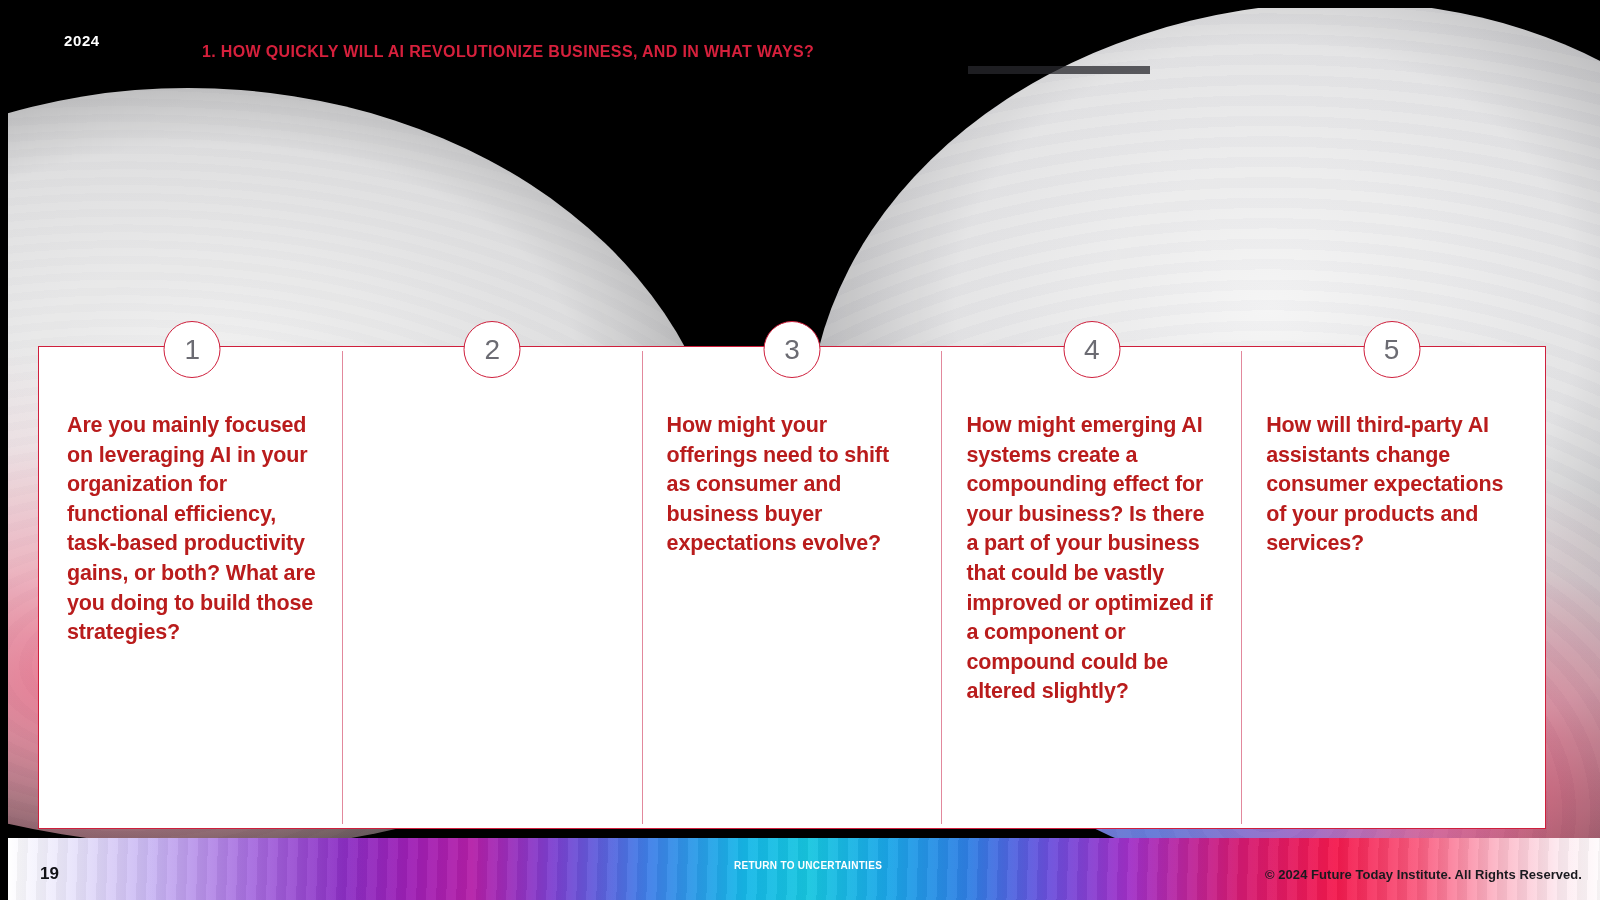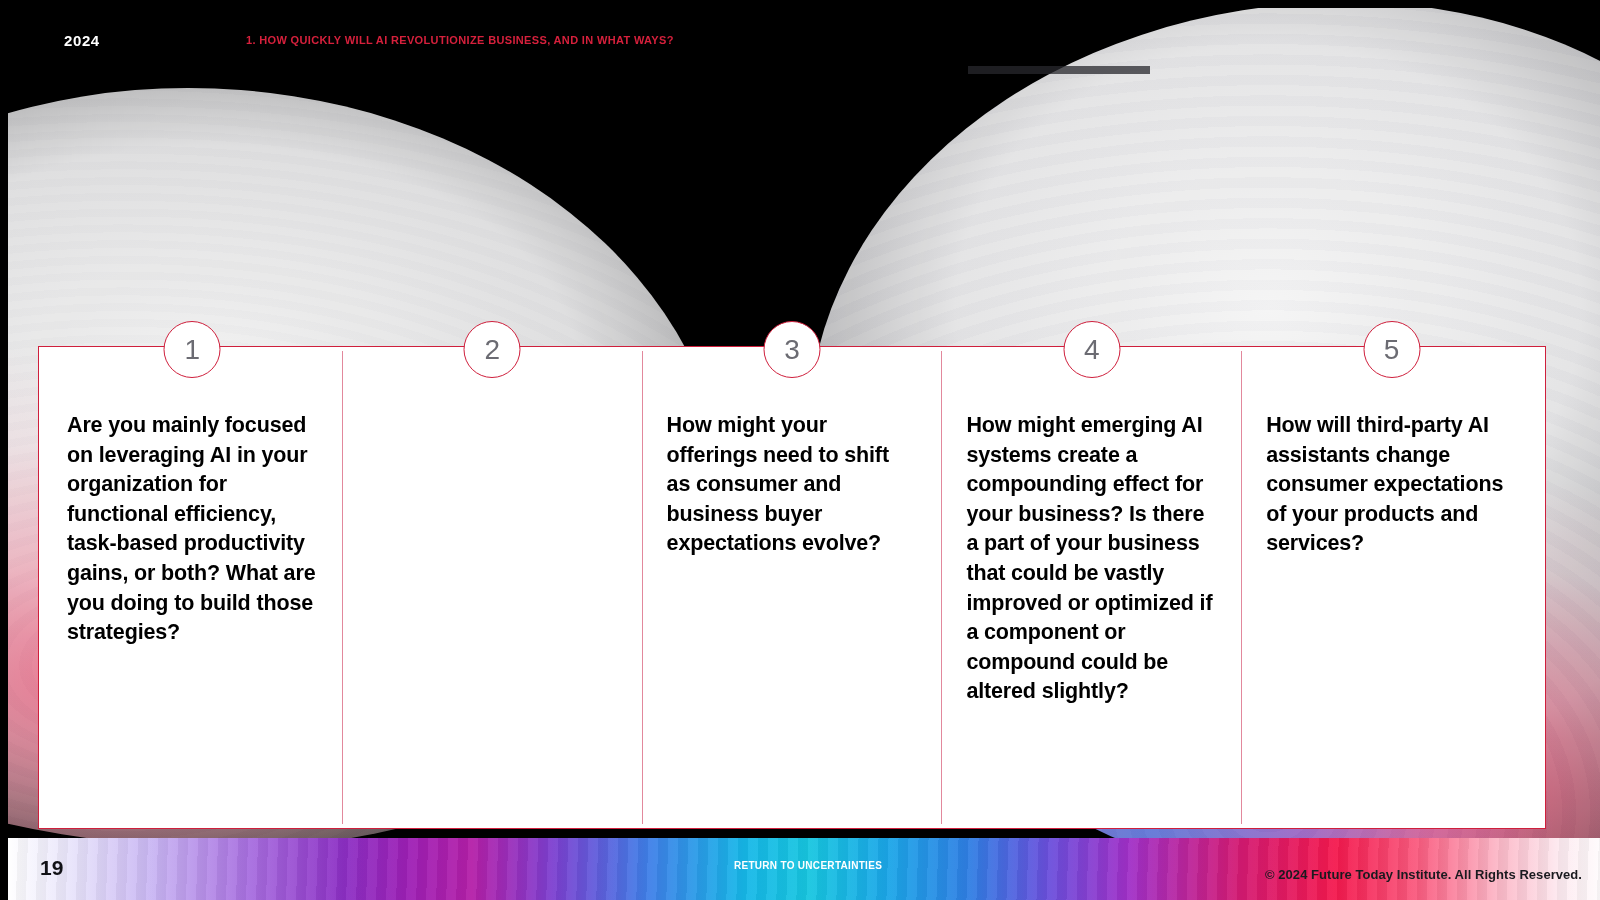--- a/index.html
+++ b/index.html
@@ -76,23 +76,23 @@
 
   
   .header { position:absolute; left:0; top:0; width:1600px; height:60px; }
 
   .header-year {
     position:absolute; left:52px; top:20px;
     color:#ffffff;
     font-size:15px; font-weight:bold; letter-spacing:0.6px;
   }
   .header-title {
-    position:absolute; left:190px; top:22px;
+    position:absolute; left:190px; top:31px;
     color:#d6203c;
-    font-size:11px; font-weight:bold; letter-spacing:0.35px;margin-left:44px;
+    font-size:16px; font-weight:bold; letter-spacing:0.35px;
   }
 
   
   .grid {
     position:absolute;
     left:30px; top:338px;
     width:1508px; height:483px;
     background:#ffffff;
     border:1.6px solid #cf1f3c;
     display:flex;
@@ -102,21 +102,21 @@
     position:relative;
     border-right:1px solid #e2889c;
     padding:56px 22px 0 20px;
   }
   .card:last-child { border-right:none; }
 
   .card-text {
     font-size:21.5px;
     line-height:29.6px;
     font-weight:bold;
-    color:#000000;
+    color:#b91c1c;
     letter-spacing:-0.15px;
     white-space:pre-line;
   }
 
   
   .num-circle {
     position:absolute;
     width:57px; height:57px;
     border-radius:50%;
     background:#ffffff;
@@ -165,22 +165,22 @@
   }
   .footer-rings {
     position:absolute; inset:0;
     background:repeating-linear-gradient(92deg,
       rgba(255,255,255,0.05) 0px, rgba(255,255,255,0.05) 10px,
       rgba(0,0,0,0.04) 10px, rgba(0,0,0,0.04) 20px);
     pointer-events:none;
   }
 
   .page-num {
-    position:absolute; left:28px; top:14px;
-    font-size:21px; font-weight:bold; color:#111116;
+    position:absolute; left:28px; top:22px;
+    font-size:17px; font-weight:bold; color:#111116;
     letter-spacing:0px;
   }
   .return-link {
     position:absolute; left:50%; transform:translateX(-50%);
     top:18px;
     font-size:10px; font-weight:bold; color:#ffffff;
     letter-spacing:0.3px;
     text-decoration:none;
   }
   .copyright {

